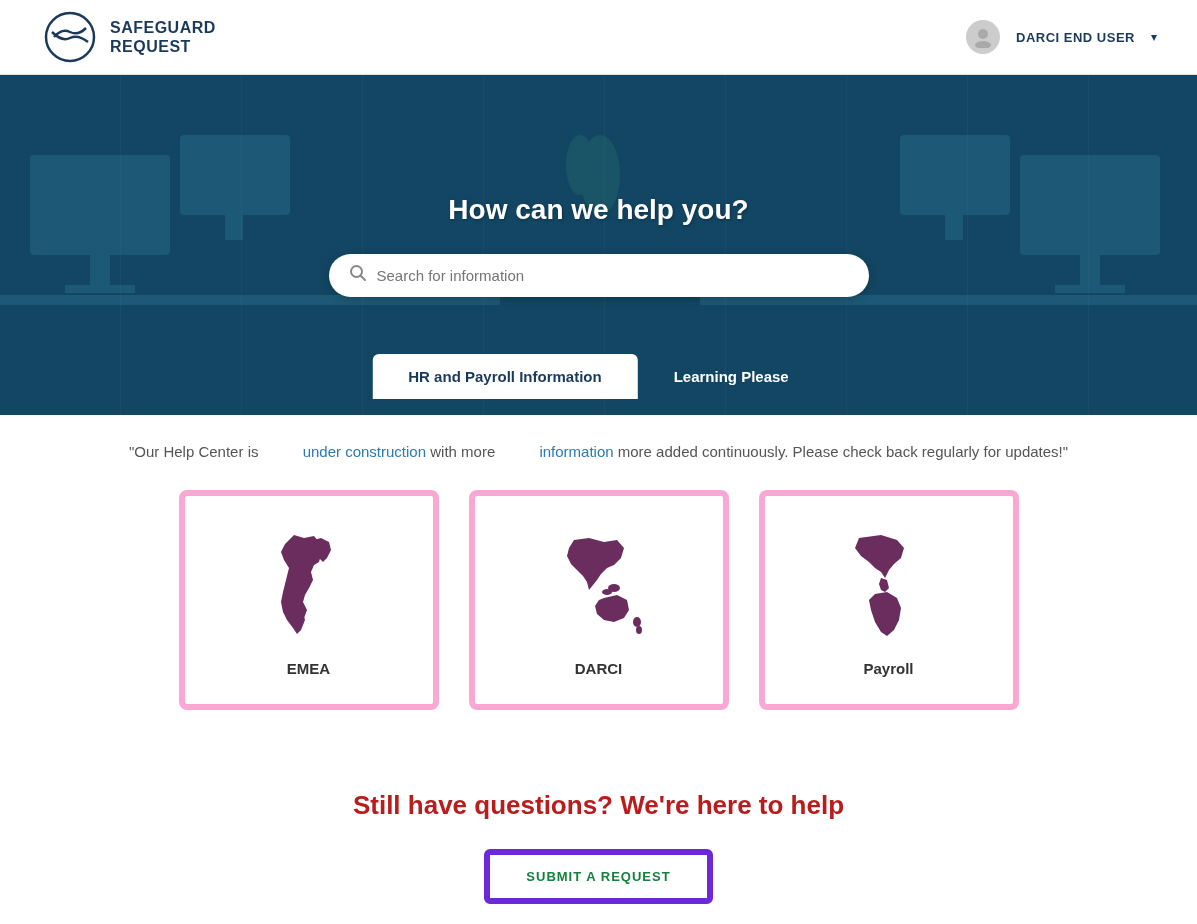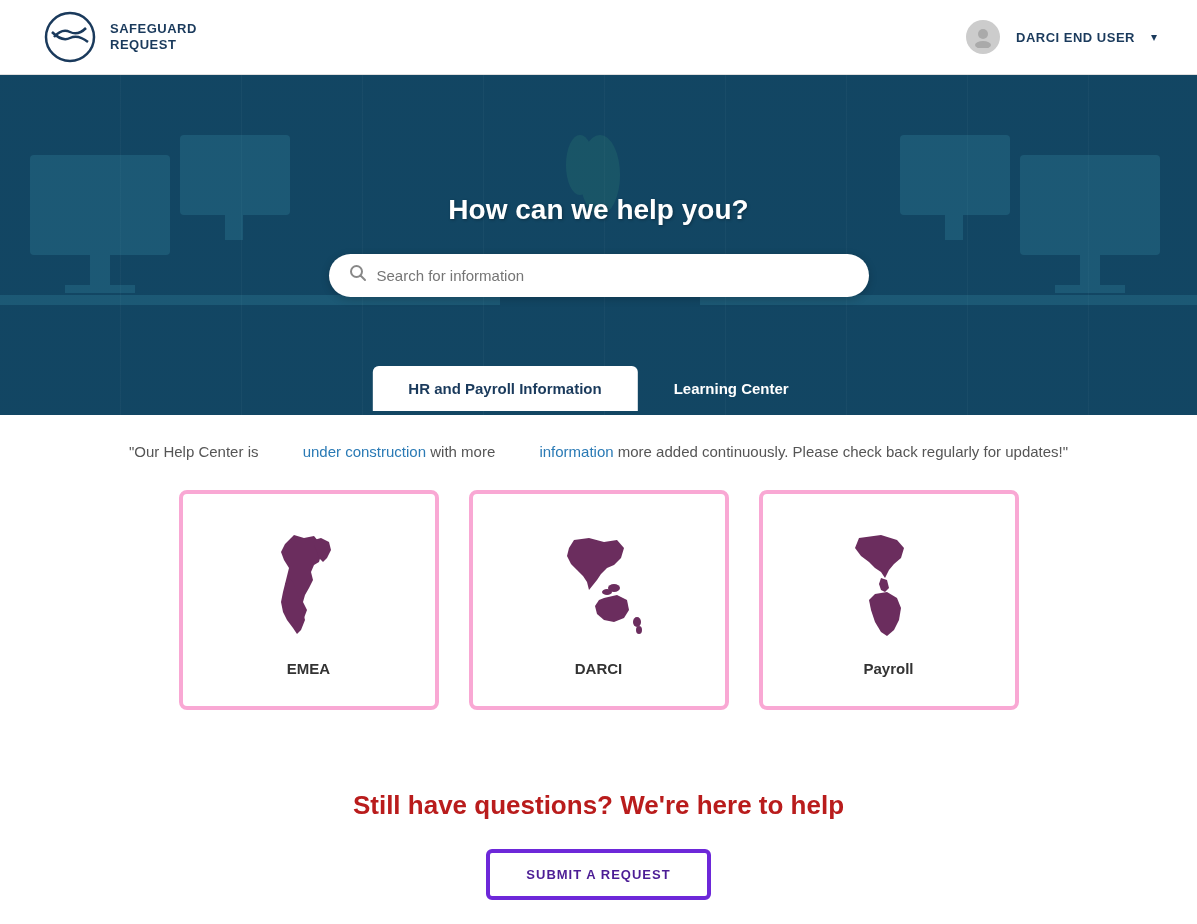--- a/index.html
+++ b/index.html
@@ -18,21 +18,21 @@
     .logo-area {
       display: flex;
       align-items: center;
       gap: 10px;
     }
     .logo-icon {
       width: 60px;
       height: 55px;
     }
     .logo-text {
-      font-size: 13px;
+      font-size: 16px;
       font-weight: 700;
       color: #1a3a5c;
       line-height: 1.2;
       letter-spacing: 0.5px;
     }
     .user-area {
       display: flex;
       align-items: center;
       gap: 16px;
       cursor: pointer;
@@ -124,21 +124,21 @@
       outline: none;
       font-size: 15px;
       color: #888;
       width: 100%;
       background: transparent;
     }
 
     
     .tabs-bar {
       position: absolute;
-      bottom: 4px;
+      bottom: 16px;
       left: 50%;
       transform: translateX(-50%);
       display: flex;
       gap: 0;
       z-index: 3;
     }
     .tab {
       padding: 14px 36px;
       font-size: 15px;
       font-weight: 700;
@@ -169,21 +169,21 @@
     
     .region-cards {
       display: flex;
       justify-content: center;
       gap: 30px;
       padding: 10px 40px 30px;
     }
     .region-card {
       width: 260px;
       min-height: 220px;
-      border: 4px solid #f9a8d4;
+      border: 6px solid #f9a8d4;
       border-radius: 8px;
       display: flex;
       flex-direction: column;
       align-items: center;
       justify-content: center;
       padding: 30px 20px 24px;
       cursor: pointer;
       transition: box-shadow 0.2s;
       background: #fff;
     }
@@ -205,25 +205,25 @@
     }
     .cta-title {
       font-size: 26px;
       font-weight: 700;
       color: #b91c1c;
       margin-bottom: 28px;
     }
     .submit-btn {
       display: inline-block;
       padding: 14px 36px;
-      border: 4px solid #6d28d9;
+      border: 6px solid #6d28d9;
       border-radius: 6px;
       font-size: 13px;
       font-weight: 700;
-      color: #4c1d95;
+      color: #15803d;
       letter-spacing: 1px;
       background: #fff;
       cursor: pointer;
       transition: background 0.2s, color 0.2s;
     }
   </style>
 </head>
 <body>
 
 <header class="header">
@@ -288,21 +288,21 @@
       </span>
       <input class="search-input" type="text" placeholder="Search for information" style="">
     </div>
   </div>
 
   <div class="tabs-bar">
     <div class="tab tab-active">
       <span>HR and Payroll Information</span>
     </div>
     <div class="tab tab-inactive">
-      <span>Learning Center</span>
+      <span>Learning Please</span>
     </div>
   </div>
 </section>
 
 <div class="notice">
   <span>"Our Help Center is </span><span class="highlight">under construction</span><span> with more </span><span class="highlight">information</span><span> more added continuously. Please check back regularly for updates!"</span>
 </div>
 
 <div class="region-cards">
 

